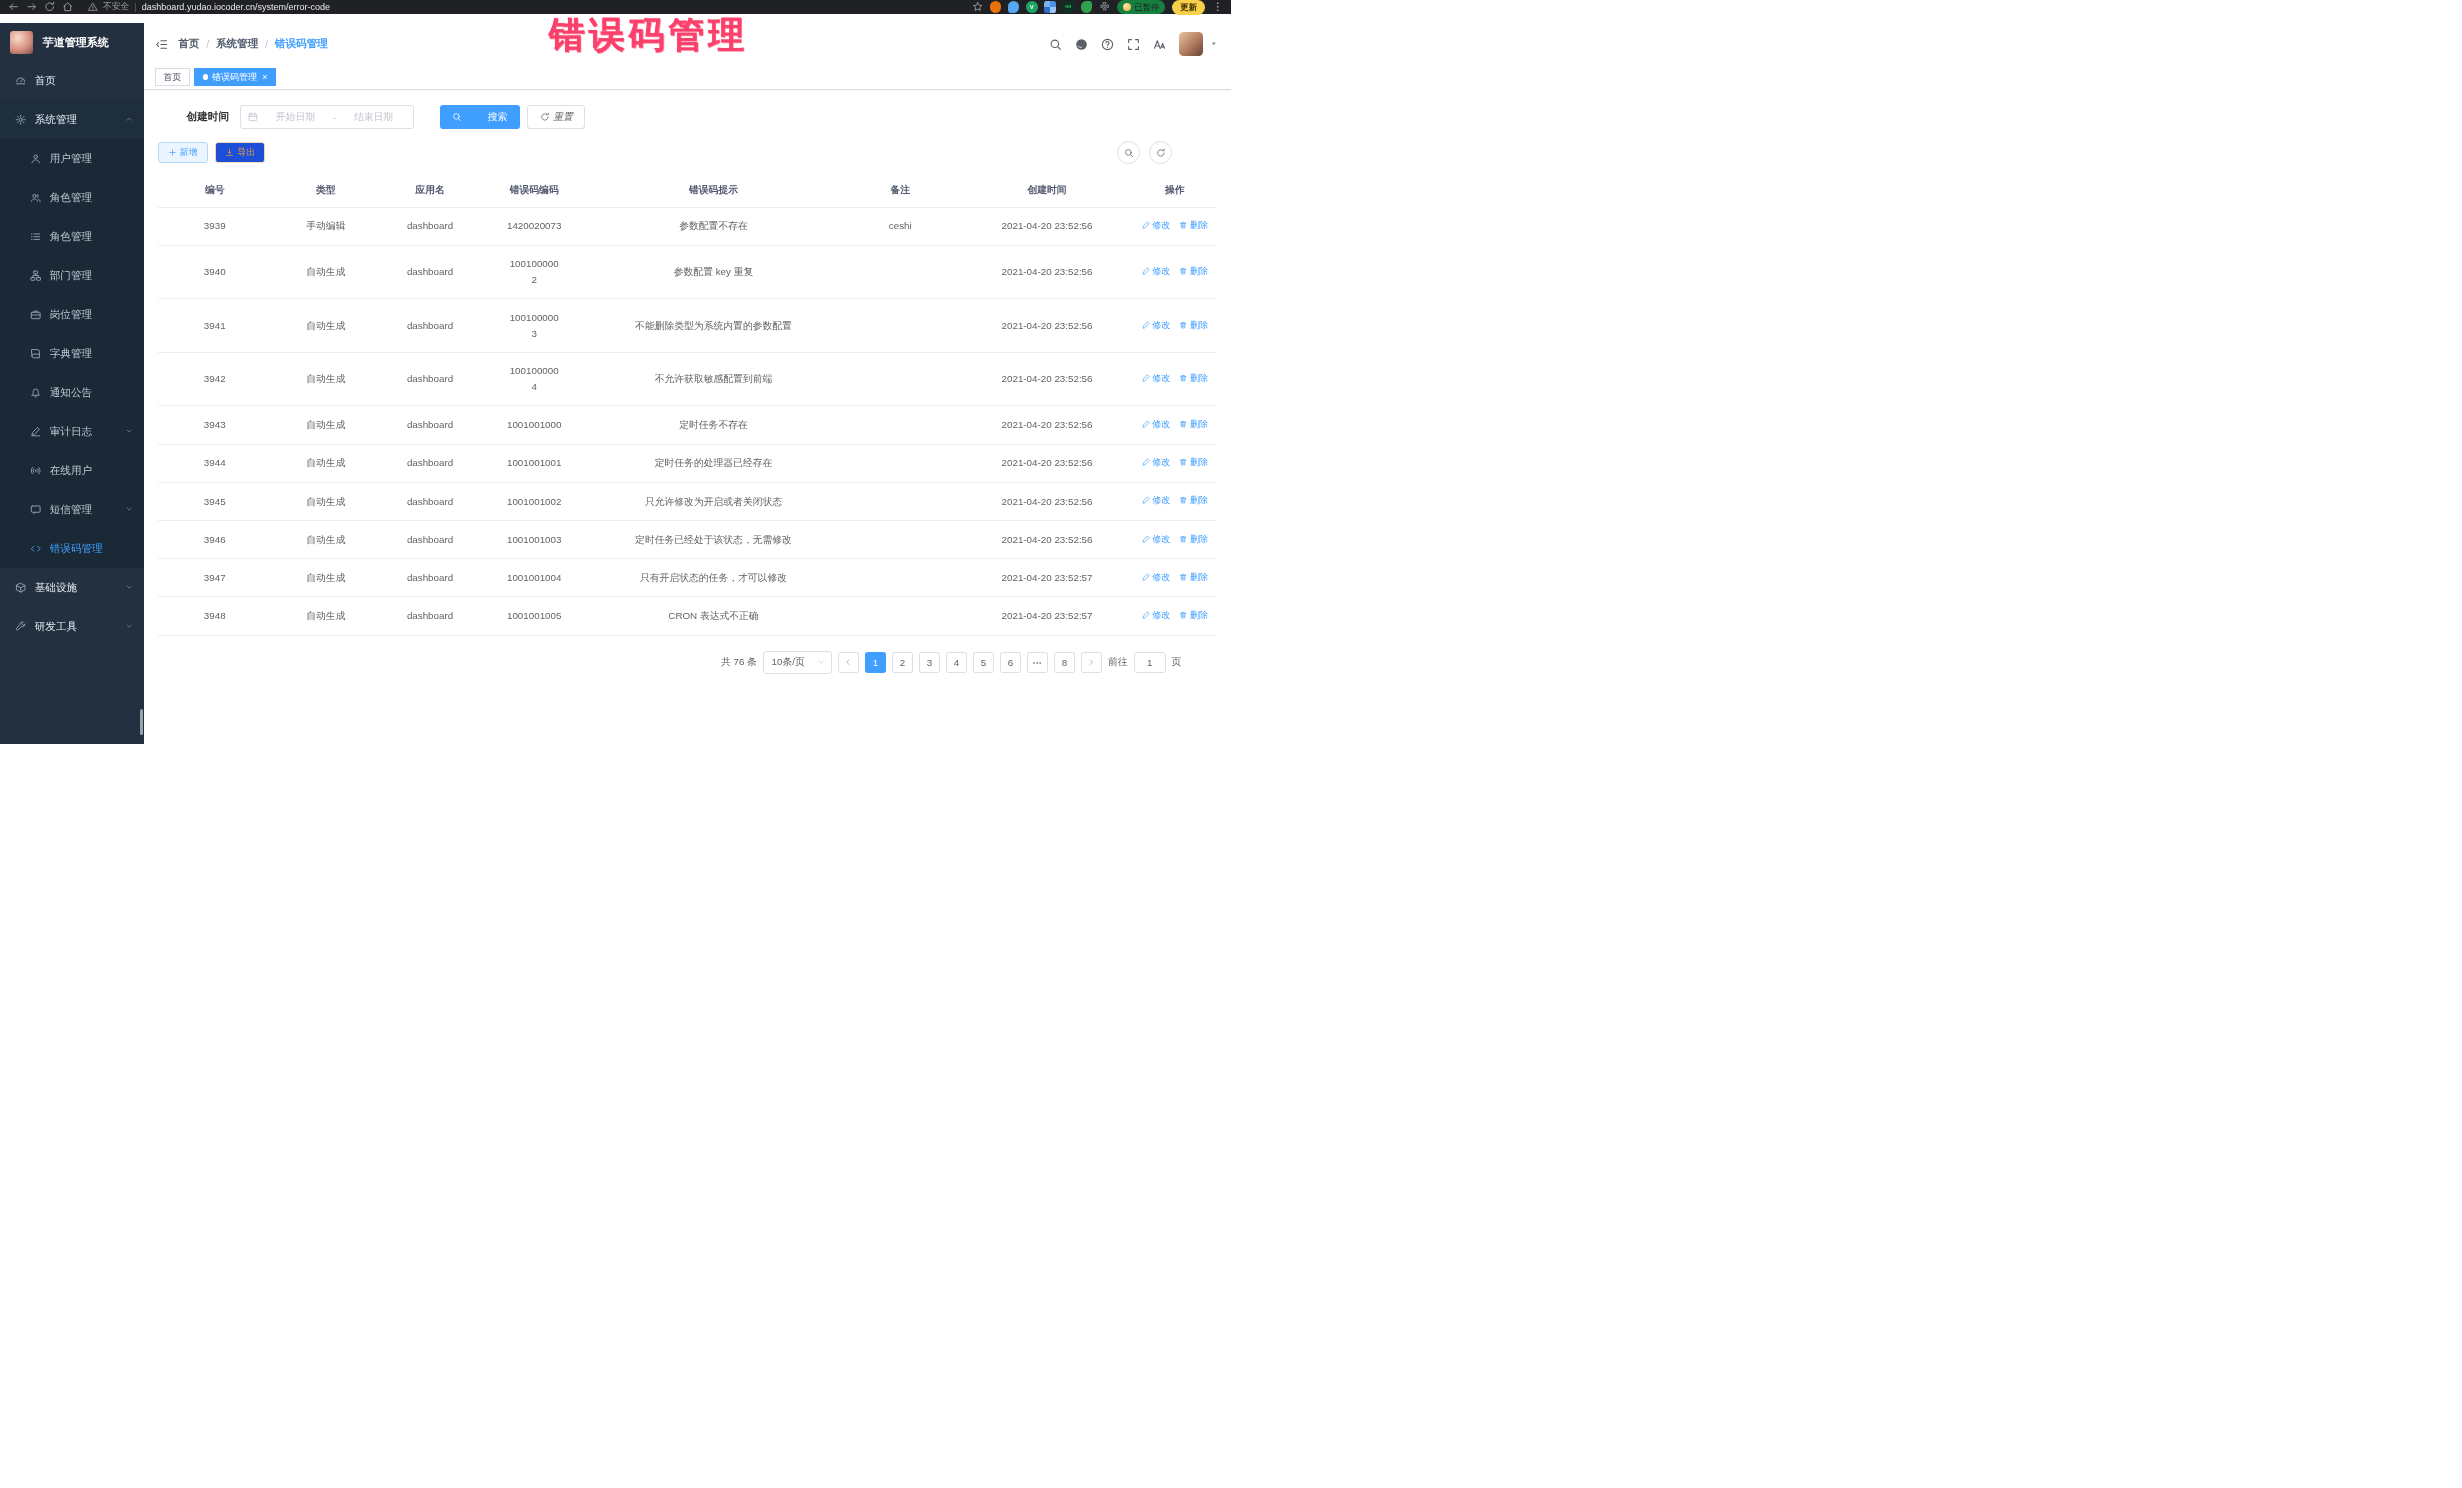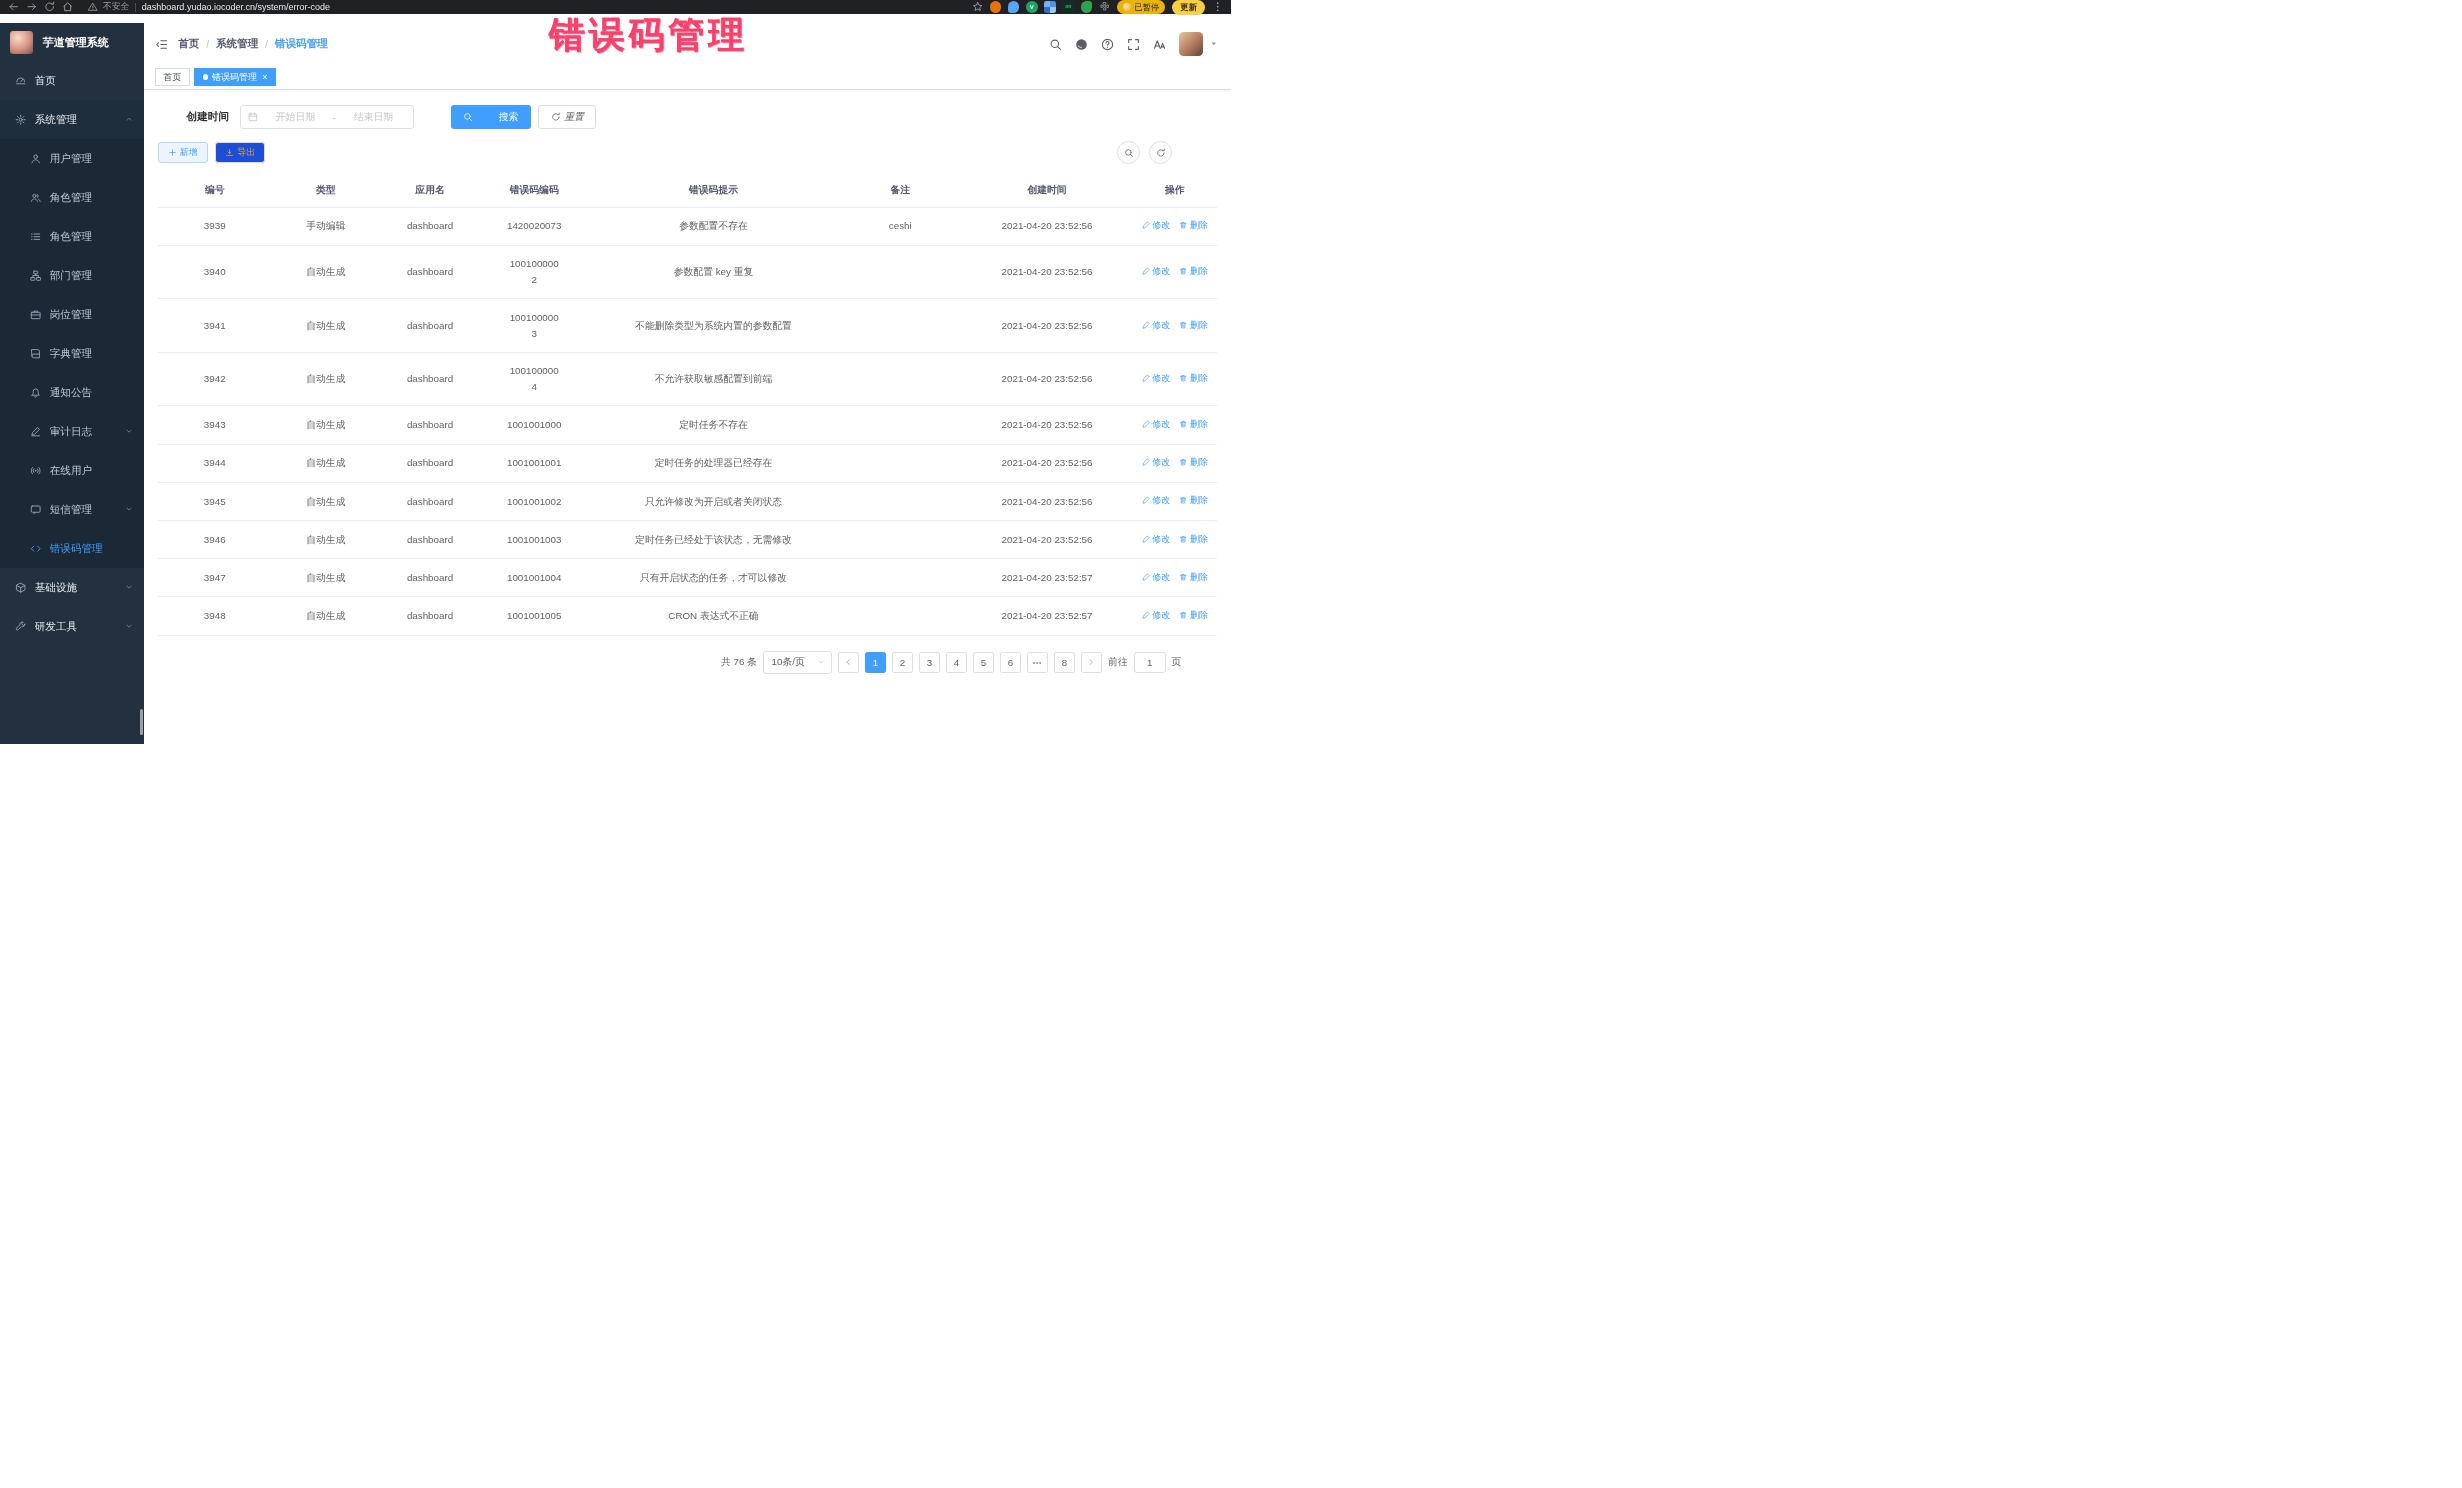--- a/index.html
+++ b/index.html
@@ -15,21 +15,21 @@
   .omnibox .url{font-size:9px;color:#e8eaed;white-space:nowrap;overflow:hidden;}
   .ext{width:11.4px;height:11.4px;flex:0 0 auto;display:inline-flex;align-items:center;justify-content:center;font-size:6px;font-weight:700;cursor:pointer;}
   .ext-red{background:#e8710a;border-radius:50%;}
   .ext-drop{background:#57a6f2;border-radius:50% 50% 50% 3px;}
   .ext-green{background:#1ea362;border-radius:50%;color:#fff;}
   .ext-grid{border-radius:2.3px;background:conic-gradient(#4a90e8 0 25%,#9cc4f5 0 50%,#2f6fd0 0 75%,#7cb1f0 0);}
   .ext-on{background:#0f2e24;border-radius:2.3px;color:#34c759;font-size:4.9px;}
   .ext-leaf{background:#30a14e;border-radius:50% 3px 50% 50%;}
   .ext-puzzle{color:#9aa0a6;}
   .chip{display:inline-flex;align-items:center;gap:3px;height:13.6px;padding:0 6px;border-radius:7.6px;font-size:8.3px;white-space:nowrap;cursor:pointer;flex:0 0 auto;}
-  .chip.paused{background:#eab308;color:#202124;}
+  .chip.paused{background:#15803d;color:#202124;}
   .chip.paused .mini-face{width:8.3px;height:8.3px;border-radius:50%;background:radial-gradient(circle at 35% 35%,#ffe9a8,#f0a33a);}
   .chip.update{background:#f9cf4a;color:#3c2f00;font-weight:700;border-radius:9px;height:15px;padding:0 8.3px;}
   
   .sidebar{position:absolute;top:23px;left:0;bottom:0;width:144px;background:#22303f;overflow:hidden;z-index:2;}
   .logo{height:38px;display:flex;align-items:center;gap:10px;padding:0 9.8px;cursor:pointer;}
   .logo-img{width:23px;height:23px;border-radius:3px;background:radial-gradient(circle at 35% 30%,#f8dcc9,#d89082 55%,#74504a);flex:0 0 auto;}
   .logo-title{color:#fff;font-size:11px;font-weight:700;white-space:nowrap;}
   .s-item{display:flex;align-items:center;height:39px;padding:0 10.6px 0 15px;color:#e4ebf3;font-size:10.6px;cursor:pointer;white-space:nowrap;}
   .s-item.sub{background:#1b2836;padding-left:30px;color:#bfc9d6;}
   .s-item.open{background:#1f2e3d;}
@@ -65,21 +65,21 @@
   .fselect .ph,.daterange .ph{color:#c0c4cc;font-size:9.8px;}
   .fselect .chev{width:9px;height:9px;color:#c0c4cc;display:inline-flex;}
   input.fctrl{width:145px;height:24px;box-sizing:border-box;border:0.8px solid #dcdfe6;border-radius:3px;padding:0 9px;font-size:9.8px;color:#606266;outline:none;font-family:inherit;}
   input::placeholder{color:#c0c4cc;}
   .daterange{width:174px;padding:0 7.6px;gap:6px;}
   .daterange .cal{width:9.8px;height:9.8px;color:#c0c4cc;display:inline-flex;flex:0 0 auto;}
   .daterange .ph{flex:1;text-align:center;}
   .daterange .dash{color:#c0c4cc;font-size:9.8px;}
   .btn{height:24px;border-radius:3px;display:inline-flex;align-items:center;gap:3.8px;font-size:9.8px;padding:0 11.4px;cursor:pointer;box-sizing:border-box;border:0.8px solid transparent;font-family:inherit;}
   .btn .bic{width:9.8px;height:9.8px;display:inline-flex;}
-  .btn-search{background:#409eff;color:#fff;margin-left:14px;gap:26px;}
+  .btn-search{background:#409eff;color:#fff;margin-left:3px;gap:26px;}
   .btn-reset{background:#fff;border-color:#dcdfe6;color:#606266;margin-left:7.6px;font-style:italic;}
   
   .tbar{display:flex;align-items:center;margin:1.5px 0 10.6px 0;}
   .btn-sm{height:21px;border-radius:3px;display:inline-flex;align-items:center;gap:3px;font-size:9px;padding:0 9px;cursor:pointer;box-sizing:border-box;font-family:inherit;}
   .btn-add{background:#ecf5ff;border:0.8px solid #b3d8ff;color:#409eff;}
   .btn-export{background:#1d4ed8;border:0.8px solid #f5dab1;color:#e6a23c;margin-left:7.6px;}
   .btn-sm .bic{width:9px;height:9px;display:inline-flex;}
   .tbar-right{margin-left:auto;display:flex;gap:9px;padding-right:45px;}
   .circle-btn{width:23px;height:23px;border:0.8px solid #dcdfe6;border-radius:50%;color:#606266;display:inline-flex;align-items:center;justify-content:center;cursor:pointer;box-sizing:border-box;}
   .circle-btn .bic{width:9.8px;height:9.8px;display:inline-flex;}

